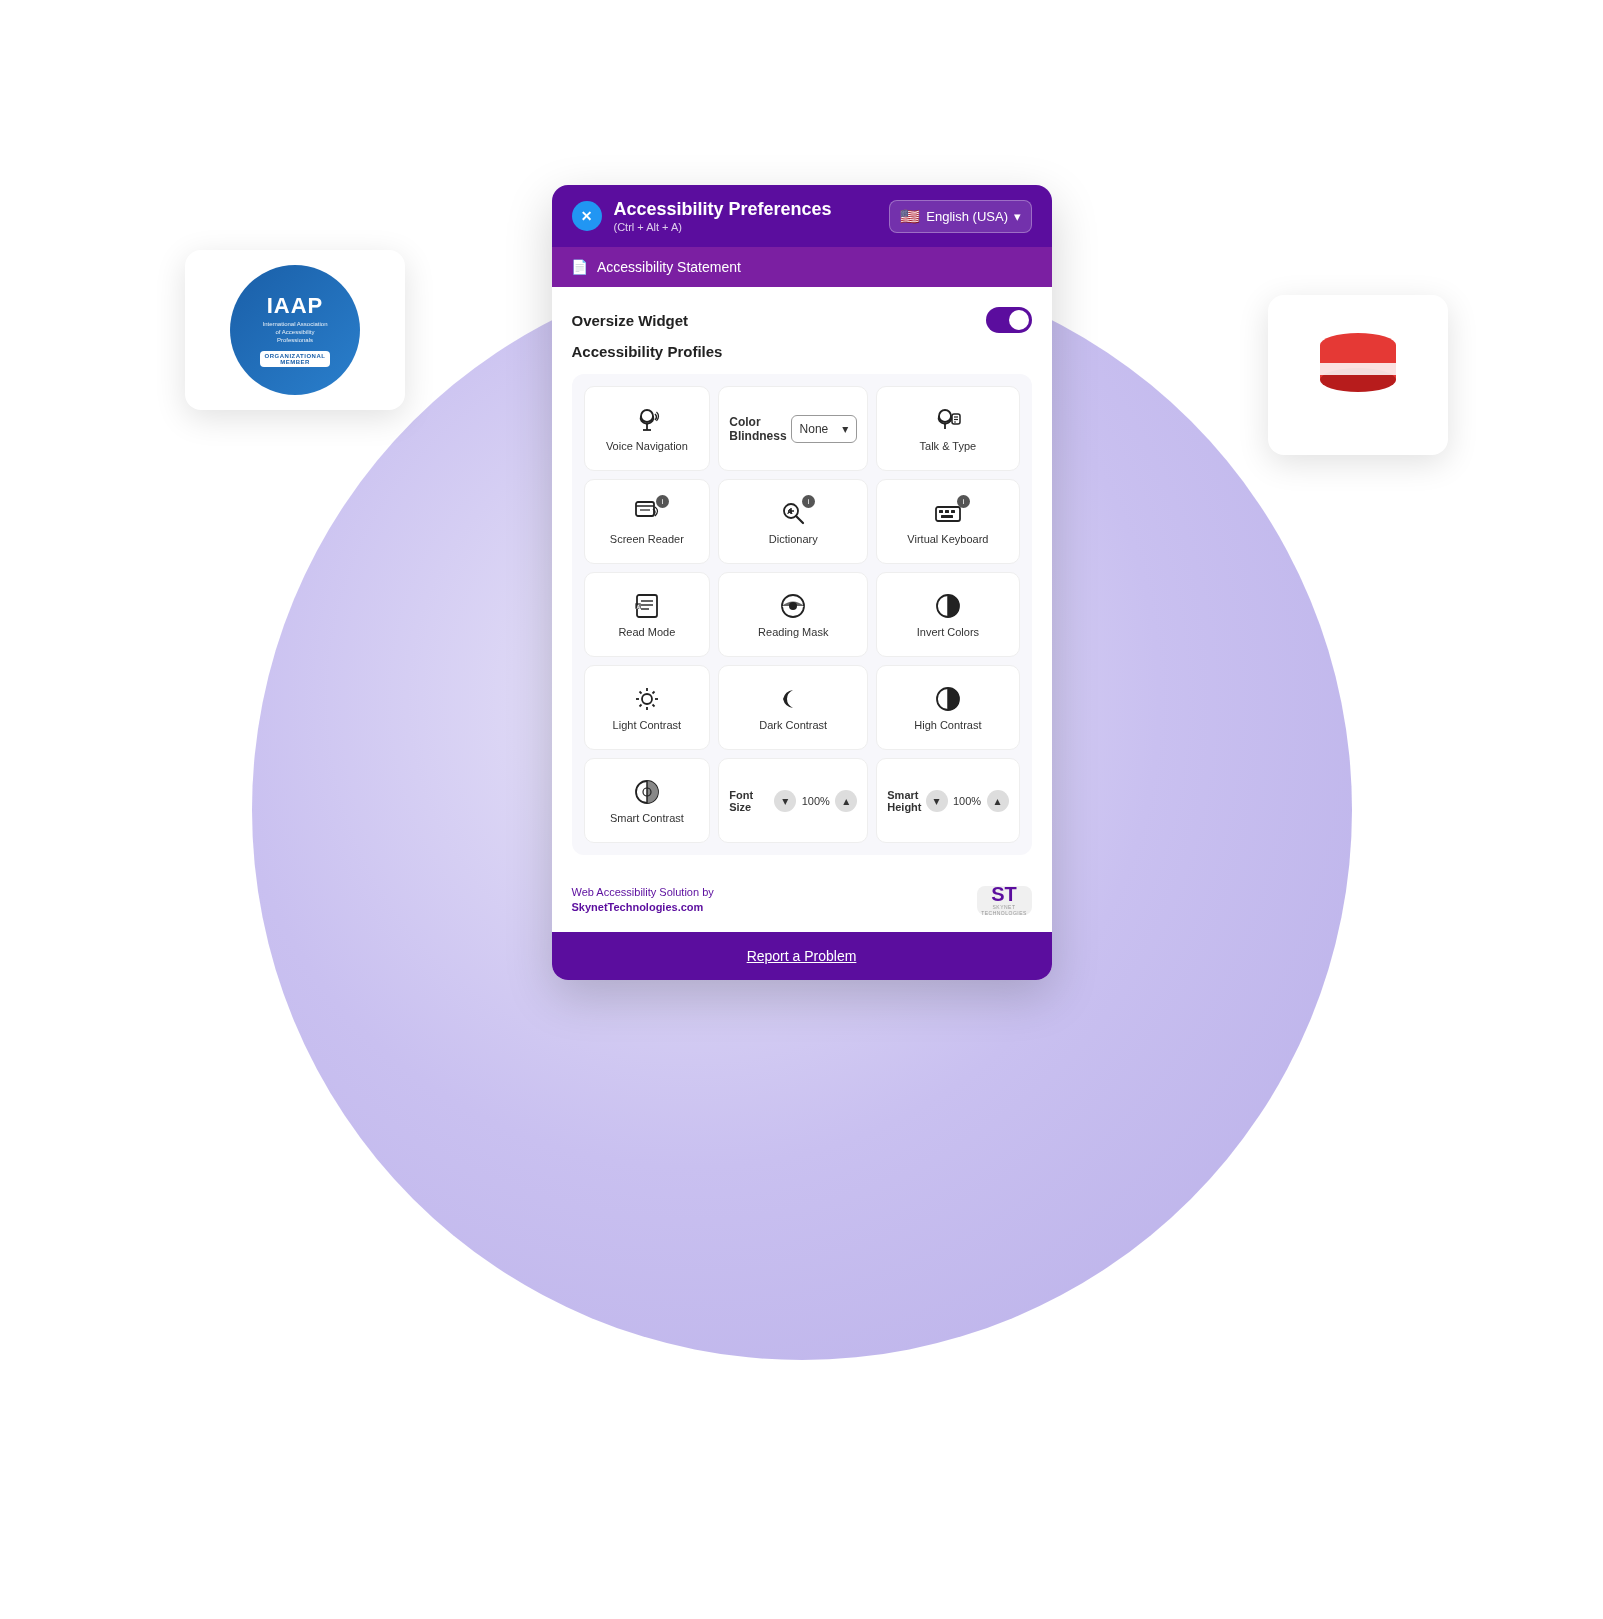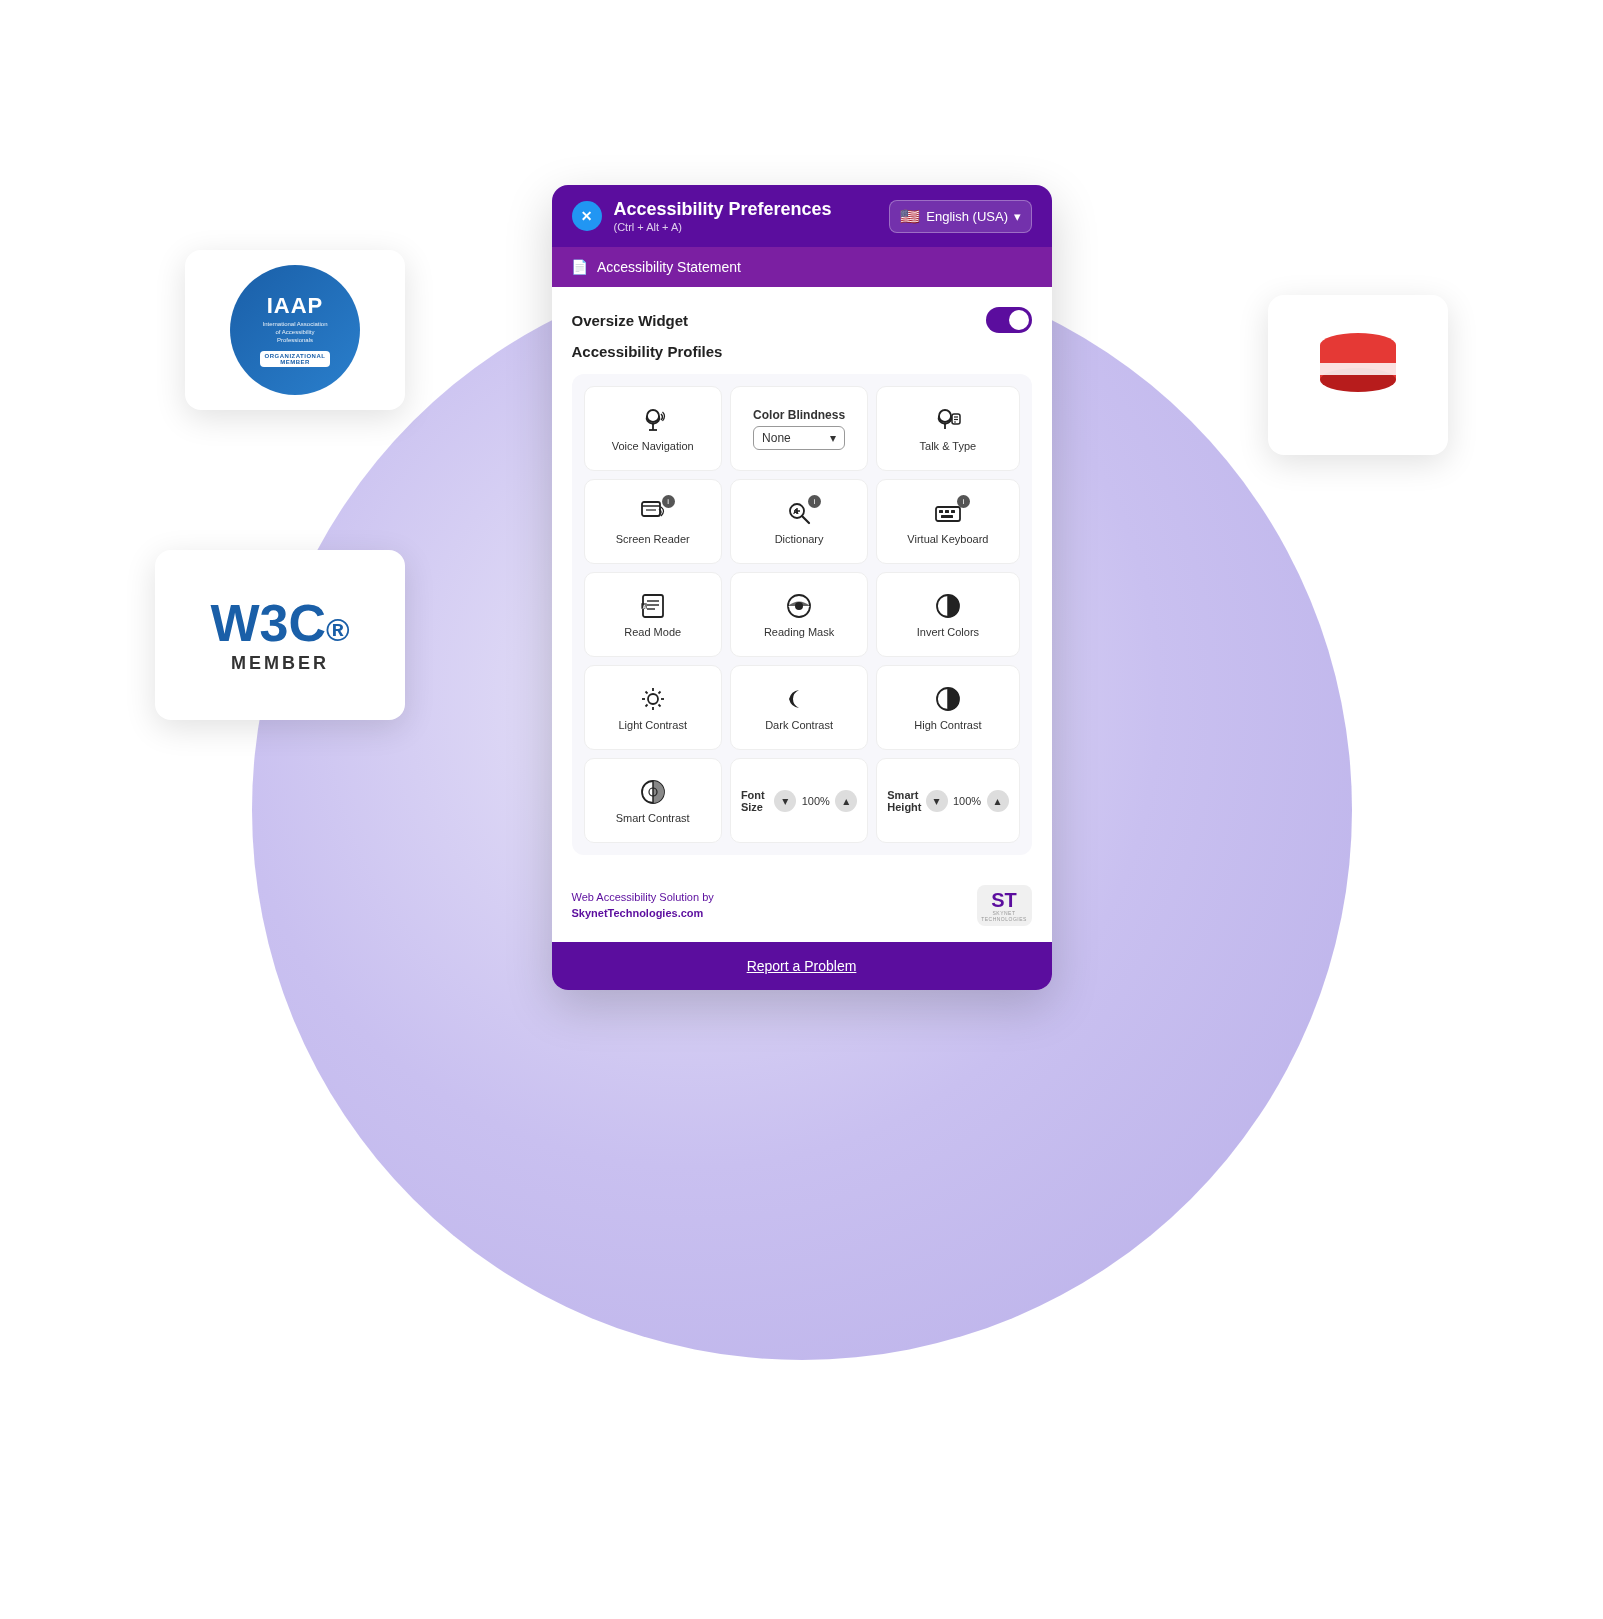--- a/index.html
+++ b/index.html
@@ -334,22 +334,21 @@
     .feature-label {
       font-size: 11px;
       font-weight: 500;
       color: #333;
       text-align: center;
     }
 
     
     .color-blindness-item {
       display: flex;
-      flex-direction: column;
-      align-items: center;
+      flex-direction: row;
       gap: 4px;
     }
 
     .cb-label {
       font-size: 12px;
       font-weight: 600;
       color: #333;
     }
 
     .cb-select {
@@ -417,21 +416,21 @@
 
     .footer-text {
       font-size: 11px;
       color: #5b0d9e;
       font-weight: 500;
       line-height: 1.4;
     }
 
     .footer-logo {
       width: 55px;
-      height: 41px;
+      height: 29px;
       background: #f0f0f0;
       border-radius: 8px;
       display: flex;
       flex-direction: column;
       align-items: center;
       justify-content: center;
     }
 
     .footer-logo-text {
       font-size: 20px;
@@ -470,26 +469,20 @@
     <div class="iaap-badge">
       <div class="iaap-title">IAAP</div>
       <div class="iaap-subtitle">International Association<br>of Accessibility<br>Professionals</div>
       <div class="iaap-org">
         <div>ORGANIZATIONAL</div>
         <div>MEMBER</div>
       </div>
     </div>
   </div>
 
-  <div class="w3c-card">
-    <div class="w3c-logo">
-      W3C<span>®</span>
-    </div>
-    <div class="w3c-member">MEMBER</div>
-  </div>
 
   <div class="db-card">
     <svg class="db-icon" viewBox="0 0 100 100">
 
       <ellipse cx="50" cy="20" rx="38" ry="12" fill="#e53935"></ellipse>
       <rect x="12" y="20" width="76" height="35" fill="#e53935"></rect>
       <ellipse cx="50" cy="55" rx="38" ry="12" fill="#b71c1c"></ellipse>
 
       <rect x="12" y="38" width="76" height="12" fill="white" opacity="0.85"></rect>
     </svg>

